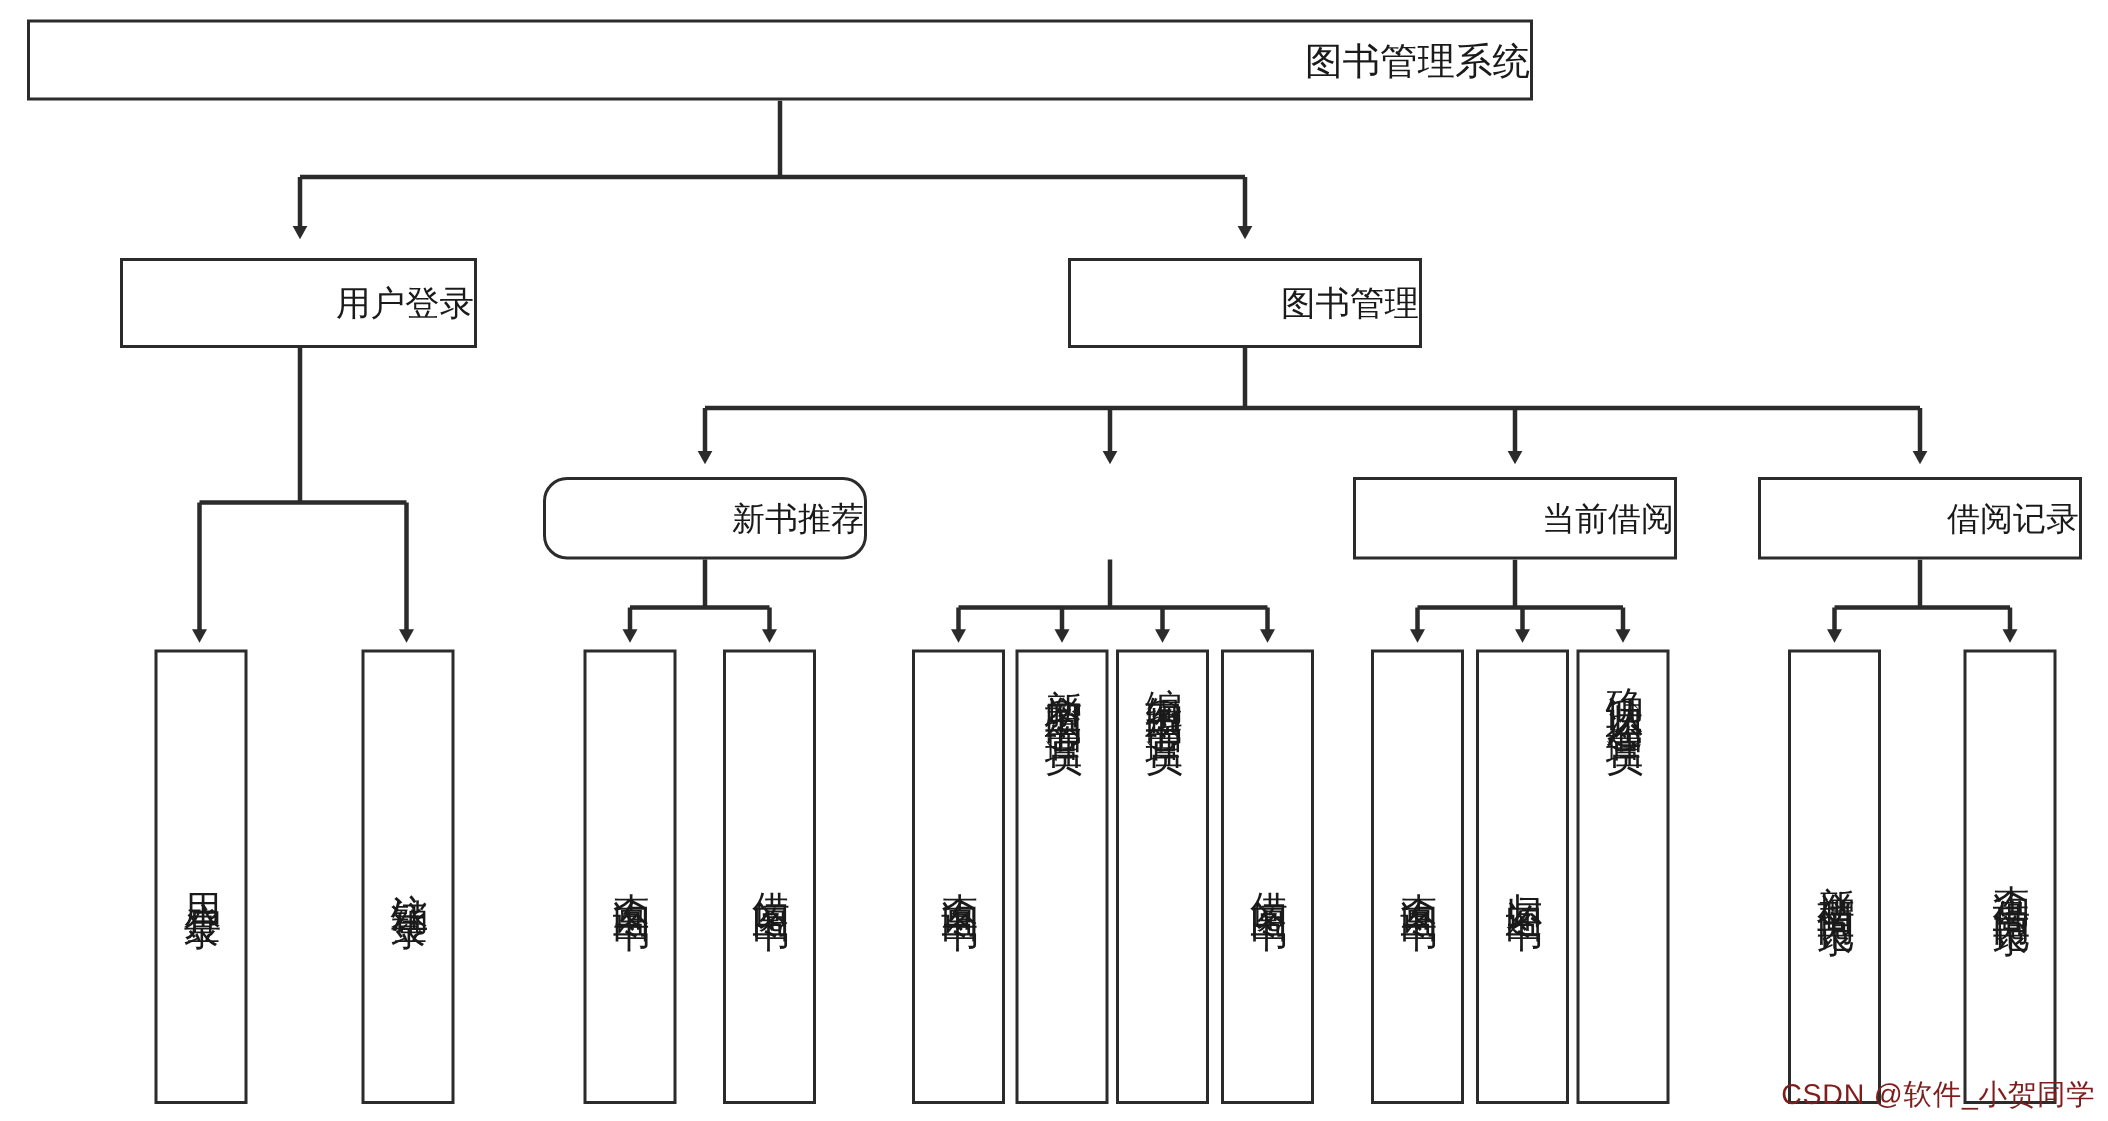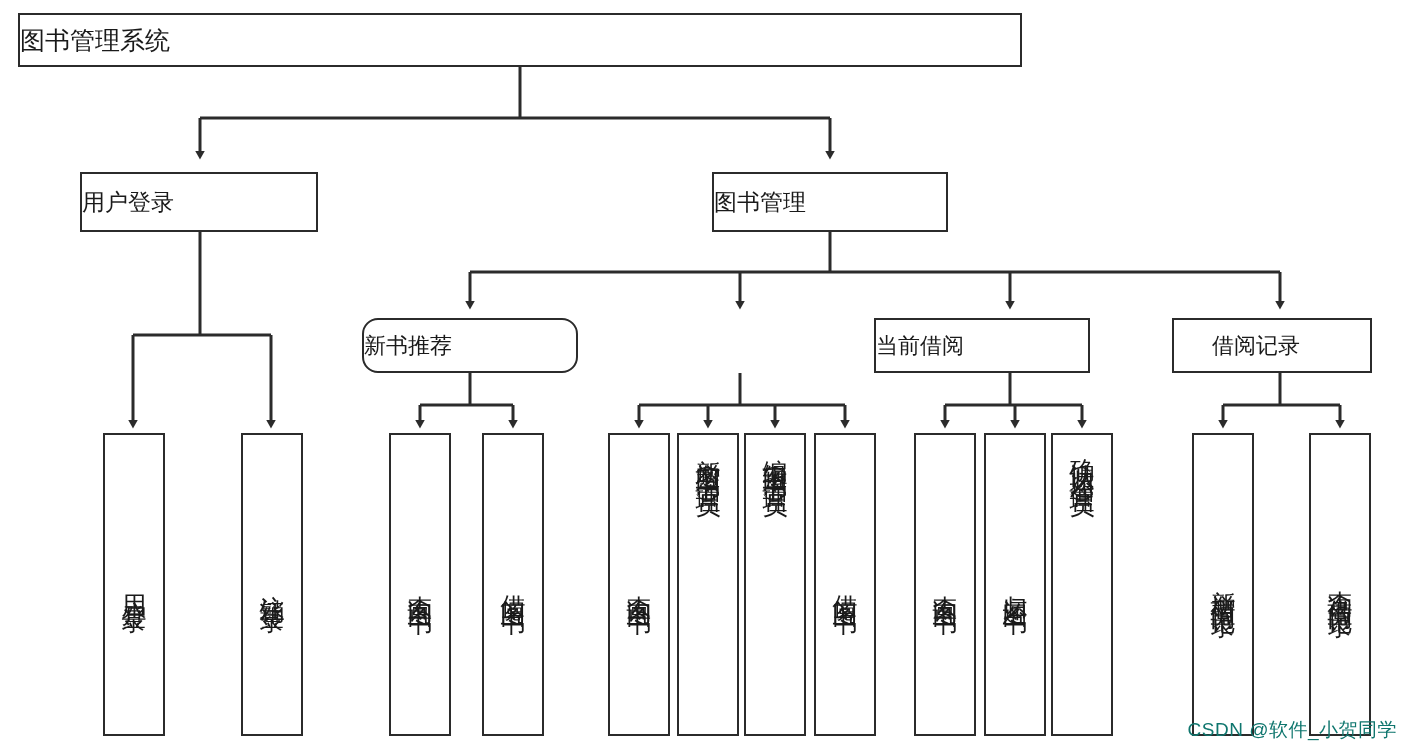--- a/index.html
+++ b/index.html
@@ -25,21 +25,21 @@
     height: 747px;
     pointer-events: none;
   }
   .node {
     position: absolute;
     box-sizing: border-box;
     background: #ffffff;
     border: 2px solid #2b2b2b;
     display: flex;
     align-items: center;
-    justify-content: flex-start;
+    justify-content: flex-end;
     color: #1a1a1a;
   }
   .node.root {
     font-size: 25px;
   }
   .node.lvl1 {
     font-size: 23px;
   }
   .node.lvl2 {
     font-size: 22px;
@@ -58,21 +58,21 @@
     text-orientation: upright;
     letter-spacing: 5px;
     line-height: 1;
     white-space: nowrap;
   }
   .watermark {
     position: absolute;
     right: 8px;
     bottom: 4px;
     font-size: 19px;
-    color: #0f766e;
+    color: #7f1d1d;
     letter-spacing: 0.5px;
     white-space: nowrap;
   }
 </style>
 </head>
 <body>
 
 <div id="canvas">
 
   <svg id="wires" viewBox="0 0 1405 747">
@@ -133,24 +133,24 @@
   <div class="node lvl1" style="left:80px; top:172px; width:238px; height:60px;">
     <span>用户登录</span>
   </div>
   <div class="node lvl1" style="left:712px; top:172px; width:236px; height:60px;">
     <span>图书管理</span>
   </div>
 
   <div class="node lvl2" style="left:362px; top:318px; width:216px; height:55px;border-radius:16px;">
     <span>新书推荐</span>
   </div>
-  <div class="node lvl2" style="left:874px; top:318px; width:216px; height:55px;">
+  <div class="node lvl2" style="left:902px; top:318px; width:216px; height:55px;">
     <span>当前借阅</span>
   </div>
-  <div class="node lvl2" style="left:1172px; top:318px; width:200px; height:55px;padding-left:38px;">
+  <div class="node lvl2" style="left:1172px; top:318px; width:216px; height:55px;padding-left:38px;">
     <span>借阅记录</span>
   </div>
 
   <div class="node leaf" style="left:103px; top:433px; width:62px; height:303px;">
     <span class="vtext">用户登录</span>
   </div>
   <div class="node leaf" style="left:241px; top:433px; width:62px; height:303px;">
     <span class="vtext">注销登录</span>
   </div>
 

